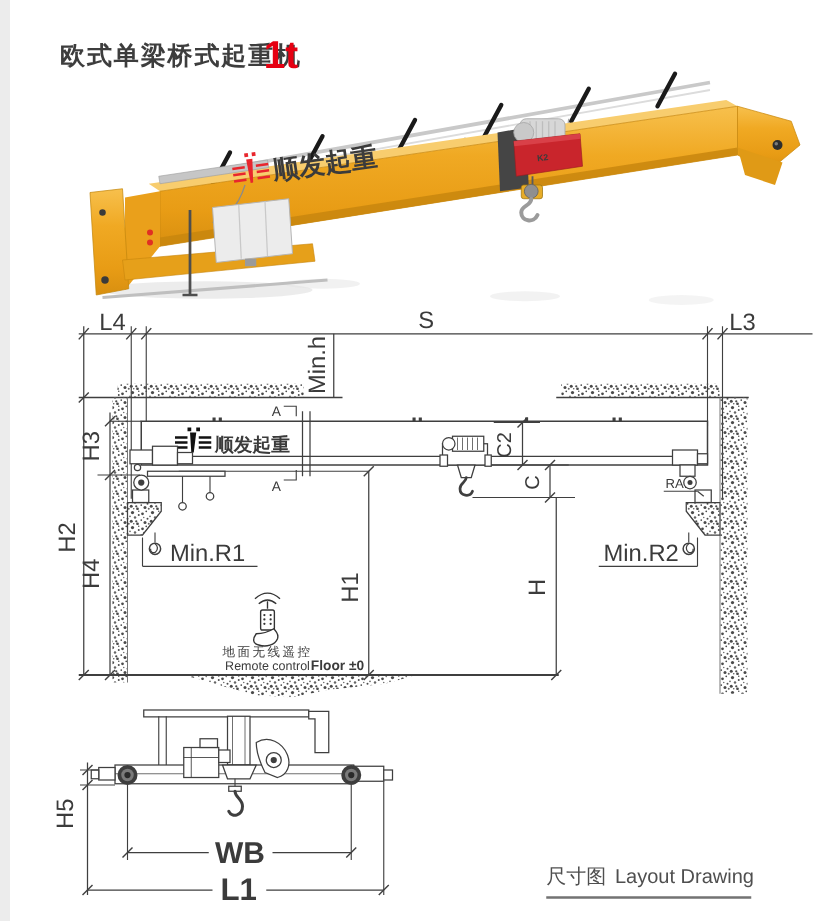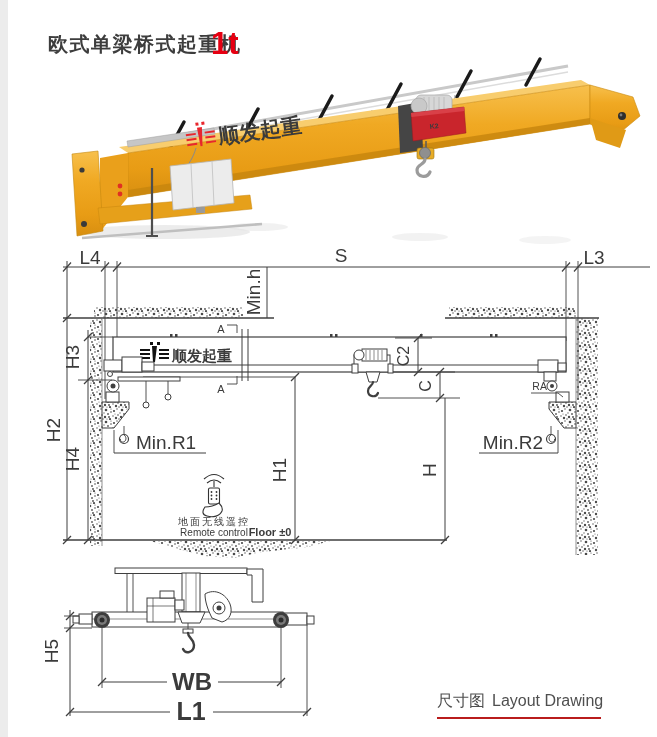--- a/index.html
+++ b/index.html
@@ -3,21 +3,21 @@
 <meta charset="utf-8">
 <style>
   html,body{margin:0;padding:0;background:#ffffff;}
   .page{position:relative;width:657px;height:737px;background:#ffffff;overflow:hidden;
         font-family:"Liberation Sans",sans-serif;}
   .edge-strip{position:absolute;left:0;top:0;width:8px;height:737px;background:#ececec;}
   .title-cn{position:absolute;left:48px;top:31px;font-size:20px;font-weight:bold;color:#3d3d3d;letter-spacing:1.5px;}
   .title-en{position:absolute;left:48px;top:56px;font-size:11.5px;color:#4a4a4a;letter-spacing:0.2px;}
   .capacity{position:absolute;left:211px;top:26px;font-size:31px;font-weight:bold;color:#e60012;}
   .footer-caption{position:absolute;left:437px;top:691px;font-size:16px;color:#4f4f4f;
-        border-bottom:2px solid #b91c1c;padding:0 6px 5px 0;white-space:nowrap;width:158px;}
+        border-bottom:2px solid #737373;padding:0 6px 5px 0;white-space:nowrap;width:158px;}
   .footer-caption .en{margin-left:7px;}
   svg text{font-family:"Liberation Sans",sans-serif;fill:#3b3b3b;}
   .dim{font-size:19px;}
   .dimS{font-size:16px;}
   .tiny{font-size:10.5px;}
   .ln{stroke:#3f3f3f;stroke-width:1;fill:none;}
   .lnT{stroke:#3f3f3f;stroke-width:0.9;fill:none;}
   .lnB{stroke:#3f3f3f;stroke-width:1.3;fill:none;}
   .tick{stroke:#3f3f3f;stroke-width:1.2;}
   .mech{stroke:#3f3f3f;stroke-width:1;fill:#ffffff;}

